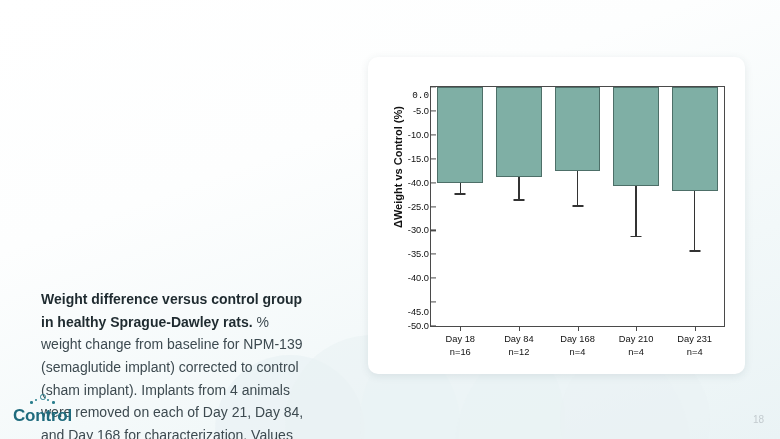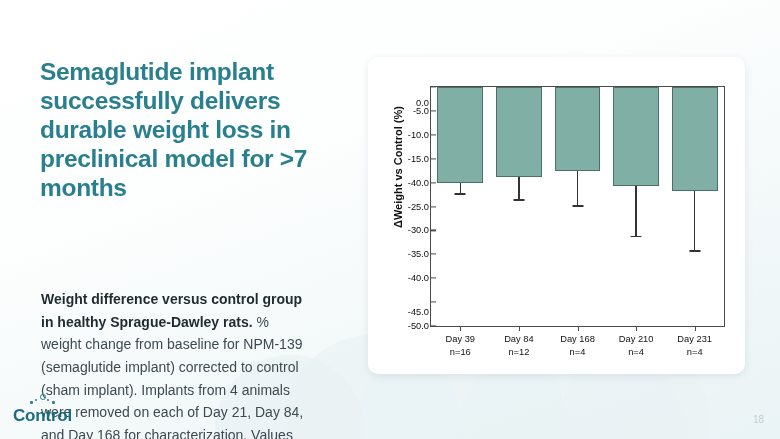--- a/index.html
+++ b/index.html
@@ -203,34 +203,31 @@
 <body>
 
 <div class="slide">
 
   <div class="deco c1"></div>
   <div class="deco c2"></div>
   <div class="deco c3"></div>
   <div class="deco c4"></div>
   <div class="deco c5"></div>
 
-  <div class="left-col">
-    <h1 class="headline">Semaglutide implant successfully delivers durable weight loss in preclinical model for &gt;7 months</h1>
-  </div>
 
   <div class="caption">
     <b>Weight difference versus control group in healthy Sprague-Dawley rats.</b><span> % weight change from baseline for NPM-139 (semaglutide implant) corrected to control (sham implant). Implants from 4 animals were removed on each of Day 21, Day 84, and Day 168 for characterization. Values are mean ± SE.</span>
   </div>
 
   <div class="chart-card">
     <div class="chart-inner">
       <div class="ylabel">ΔWeight vs Control (%)</div>
       <div class="plot" id="plot">
           <div class="ytickmark" style="top: 0px;"></div>
-          <div class="ytick" style="top: 16px;">0.0</div>
+          <div class="ytick" style="top: 8px; font-family: Liberation Mono, monospace;">0.0</div>
           <div class="ytickmark" style="top: 23.9px;"></div>
           <div class="ytick" style="top: 23.9px;">-5.0</div>
           <div class="ytickmark" style="top: 47.8px;"></div>
           <div class="ytick" style="top: 47.8px;">-10.0</div>
           <div class="ytickmark" style="top: 71.7px;"></div>
           <div class="ytick" style="top: 71.7px;">-15.0</div>
           <div class="ytickmark" style="top: 95.6px;"></div>
           <div class="ytick" style="top: 95.6px;">-40.0</div>
           <div class="ytickmark" style="top: 119.5px;"></div>
           <div class="ytick" style="top: 119.5px;">-25.0</div>
@@ -242,21 +239,21 @@
           <div class="ytick" style="top: 191.2px;">-40.0</div>
           <div class="ytickmark" style="top: 215.1px;"></div>
           <div class="ytick" style="top: 225px;">-45.0</div>
           <div class="ytickmark" style="top: 239px;"></div>
           <div class="ytick" style="top: 239px;">-50.0</div>
           <div class="bar" style="left: 6.446px; width: 45.708px; height: 96.078px; background: rgb(127, 175, 165); border-color: rgb(77, 111, 104);"></div>
           <div class="errline" style="left: 28.6px; top: 96.078px; height: 10.038px; background: rgb(51, 51, 51);"></div>
           <div class="errcap" style="left: 29.3px; top: 106.116px; background: rgb(51, 51, 51);"></div>
           <div class="xtickmark" style="left: 29.3px;"></div>
           <div class="xlabel" style="left: 29.3px; top: 246px;">
-            <div>Day 39</div>
+            <div>Day 18</div>
             <div>n=16</div>
           </div>
           <div class="bar" style="left: 65.046px; width: 45.708px; height: 90.342px; background: rgb(127, 175, 165); border-color: rgb(77, 111, 104);"></div>
           <div class="errline" style="left: 87.2px; top: 90.342px; height: 21.51px; background: rgb(51, 51, 51);"></div>
           <div class="errcap" style="left: 87.9px; top: 111.852px; background: rgb(51, 51, 51);"></div>
           <div class="xtickmark" style="left: 87.9px;"></div>
           <div class="xlabel" style="left: 87.9px; top: 246px;">
             <div>Day 84</div>
             <div>n=12</div>
           </div>

